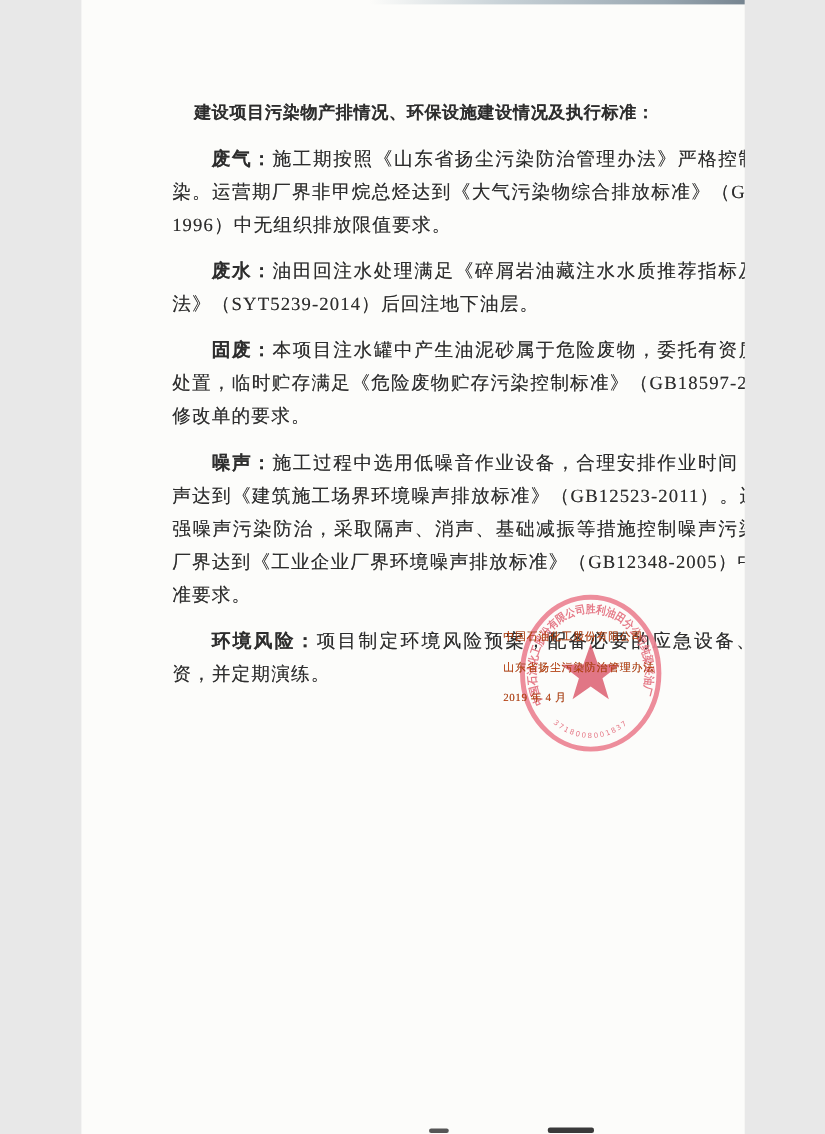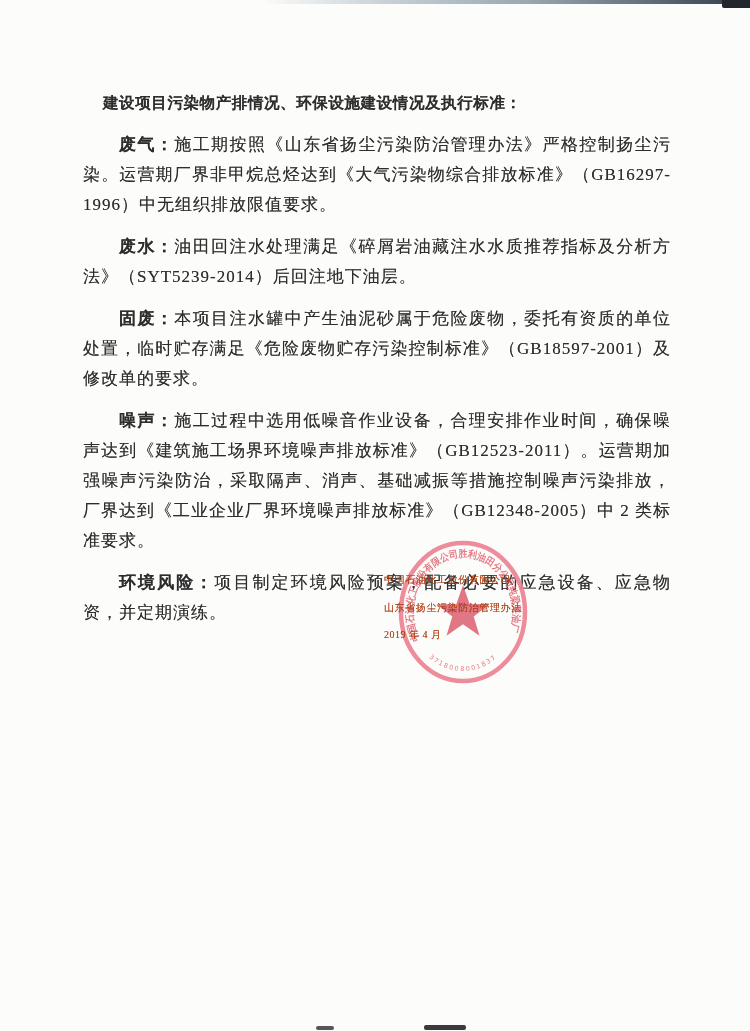--- a/index.html
+++ b/index.html
@@ -2,21 +2,21 @@
 <html><head>
 <meta charset="utf-8">
 <style>
   html, body {
     margin: 0;
     padding: 0;
     background: #e8e8e8;
   }
   .page {
     position: relative;
-    width: 750px;
+    width: 603px;
     height: 1031px;
     margin: 0 auto;
     background: #fcfcfa;
     overflow: hidden;
     font-family: "Liberation Serif", "DejaVu Serif", serif;
   }
   
   .scan-top-streak {
     position: absolute;
     left: 262px; top: 0;

